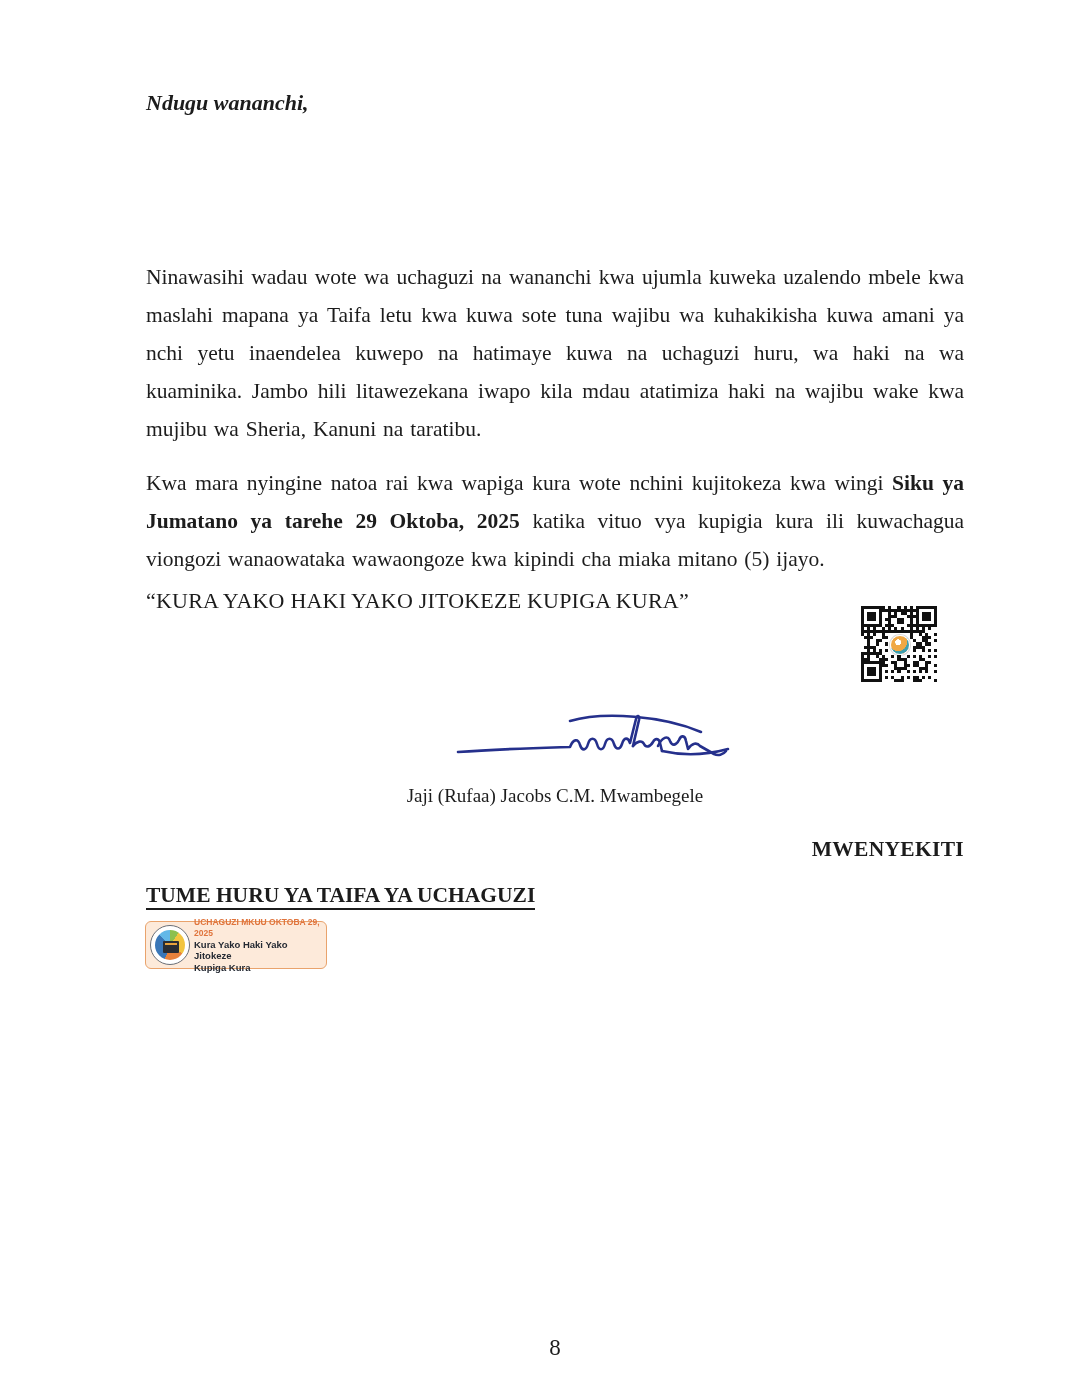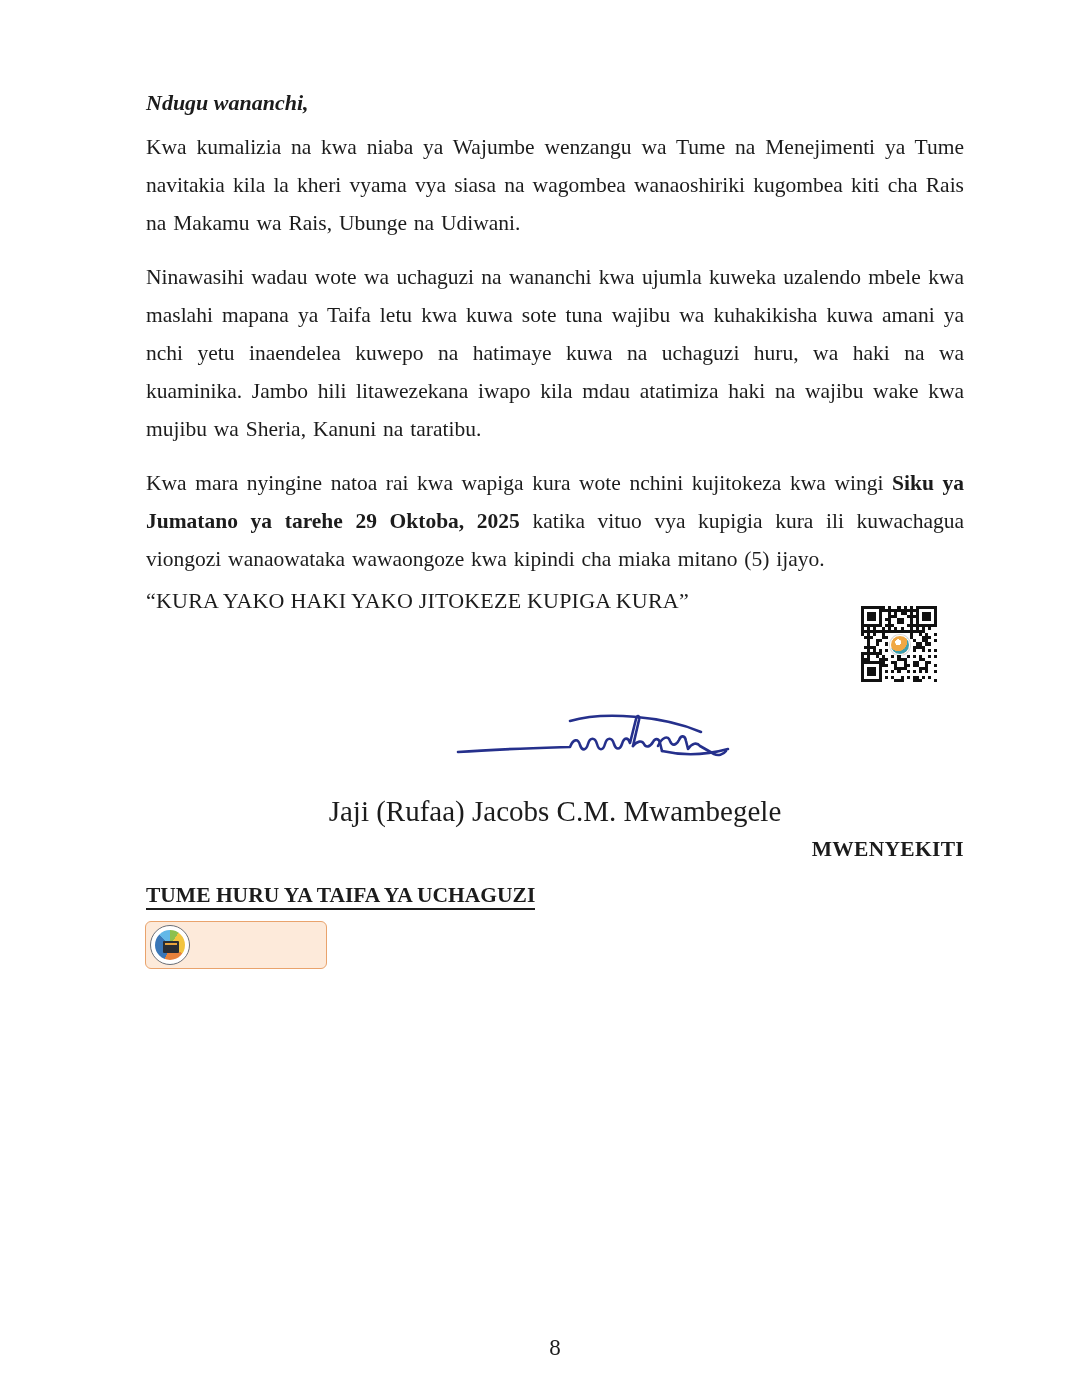--- a/index.html
+++ b/index.html
@@ -42,21 +42,21 @@
     border-radius:50%;
     background:radial-gradient(circle at 40% 35%, #ffffff 0 18%, #f0a844 19% 55%, #3f9fae 56% 75%, #e8833a 76% 100%);
     border:1px solid #fff;
     box-shadow:0 0 0 1px rgba(0,0,0,.15);
   }
   .sig-svg{
     position:absolute;left:452px;top:699px;width:296px;height:74px;
   }
   .signatory{
     top:766px;text-align:center;
-    font-size:29px;
+    font-size:19px;
   }
   .role{
     top:815px;text-align:right;
     font-size:21.5px;font-weight:bold;letter-spacing:0.3px;
   }
   .org{
     top:861px;text-align:left;
     font-size:21.5px;font-weight:bold;
   }
   .org span{border-bottom:2px solid #1c1c1c;padding-bottom:1px;}
@@ -102,21 +102,20 @@
   }
   b.inline-bold{font-weight:bold;}
 </style>
 </head>
 <body>
 
 <div class="page">
 
   <p class="col salutation">Ndugu wananchi,</p>
 
-  <p class="col para p1">Kwa kumalizia na kwa niaba ya Wajumbe wenzangu wa Tume na Menejimenti ya Tume navitakia kila la kheri vyama vya siasa na wagombea wanaoshiriki kugombea kiti cha Rais na Makamu wa Rais, Ubunge na Udiwani.</p>
 
   <p class="col para p2">Ninawasihi wadau wote wa uchaguzi na wananchi kwa ujumla kuweka uzalendo mbele kwa maslahi mapana ya Taifa letu kwa kuwa sote tuna wajibu wa kuhakikisha kuwa amani ya nchi yetu inaendelea kuwepo na hatimaye kuwa na uchaguzi huru, wa haki na wa kuaminika. Jambo hili litawezekana iwapo kila mdau atatimiza haki na wajibu wake kwa mujibu wa Sheria, Kanuni na taratibu.</p>
 
   <p class="col para p3"><span>Kwa mara nyingine natoa rai kwa wapiga kura wote nchini kujitokeza kwa wingi </span><b class="inline-bold">Siku ya Jumatano ya tarehe 29 Oktoba, 2025</b><span> katika vituo vya kupigia kura ili kuwachagua viongozi wanaowataka wawaongoze kwa kipindi cha miaka mitano (5) ijayo.</span></p>
 
   <p class="col slogan">“KURA YAKO HAKI YAKO JITOKEZE KUPIGA KURA”</p>
 
 
   <div class="qr">
     <svg id="qr-svg" viewBox="0 0 25 25" shape-rendering="crispEdges">
@@ -347,17 +346,22 @@
 
   <p class="col org"><span>TUME HURU YA TAIFA YA UCHAGUZI</span></p>
 
   <div class="banner">
     <div class="seal">
       <div class="seal-inner"></div>
       <div class="ballot-box">
         <div class="ballot-slot"></div>
       </div>
     </div>
+    <div class="banner-text">
+      <div class="banner-l1">UCHAGUZI MKUU OKTOBA 29, 2025</div>
+      <div class="banner-l2">Kura Yako Haki Yako Jitokeze</div>
+      <div class="banner-l3">Kupiga Kura</div>
+    </div>
   </div>
 
   <p class="col pagenum">8</p>
 
 </div>
 
 </body></html>

